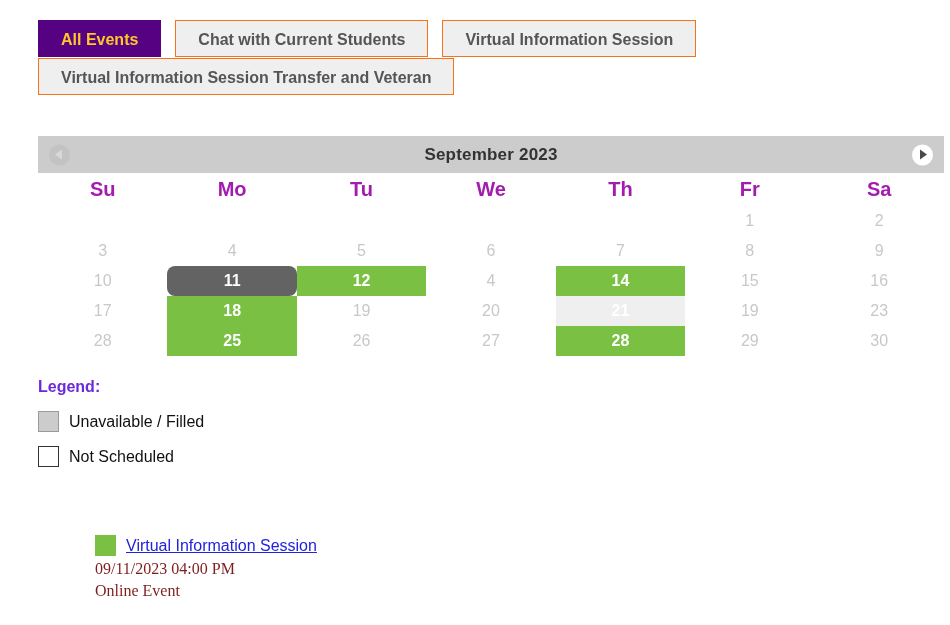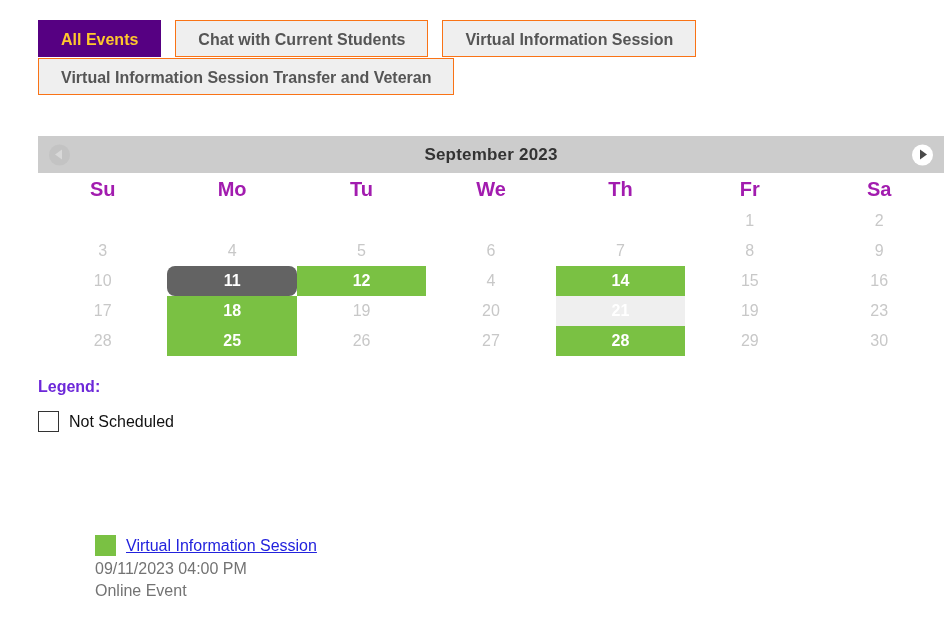--- a/index.html
+++ b/index.html
@@ -207,22 +207,23 @@
     flex: none;
   }
   .event-link {
     font-size: 16px;
     color: #2222dd;
     text-decoration: underline;
     cursor: pointer;
   }
   .event-line {
     font-size: 16px;
-    color: #737373;
+    color: #7f1d1d;
     line-height: 22px;
+    font-family: Liberation Serif, serif;
   }
 </style>
 </head>
 <body>
 
 <div class="tabbar">
   <div class="tab active">All Events</div>
   <div class="tab">Chat with Current Students</div>
   <div class="tab">Virtual Information Session</div>
   <div class="tab">Virtual Information Session Transfer and Veteran</div>
@@ -369,20 +370,24 @@
           </td>
         </tr>
       </tbody>
   </table>
 </div>
 
 <div class="legend">
   <div class="legend-title">Legend:</div>
 
 
+  <div class="legend-row">
+    <span class="swatch sw-unavail"></span>
+    <span class="legend-label">Unavailable / Filled</span>
+  </div>
 
   <div class="legend-row">
     <span class="swatch sw-none"></span>
     <span class="legend-label">Not Scheduled</span>
   </div>
 </div>
 
 <div class="event">
   <div class="event-head">
     <span class="event-swatch"></span>

